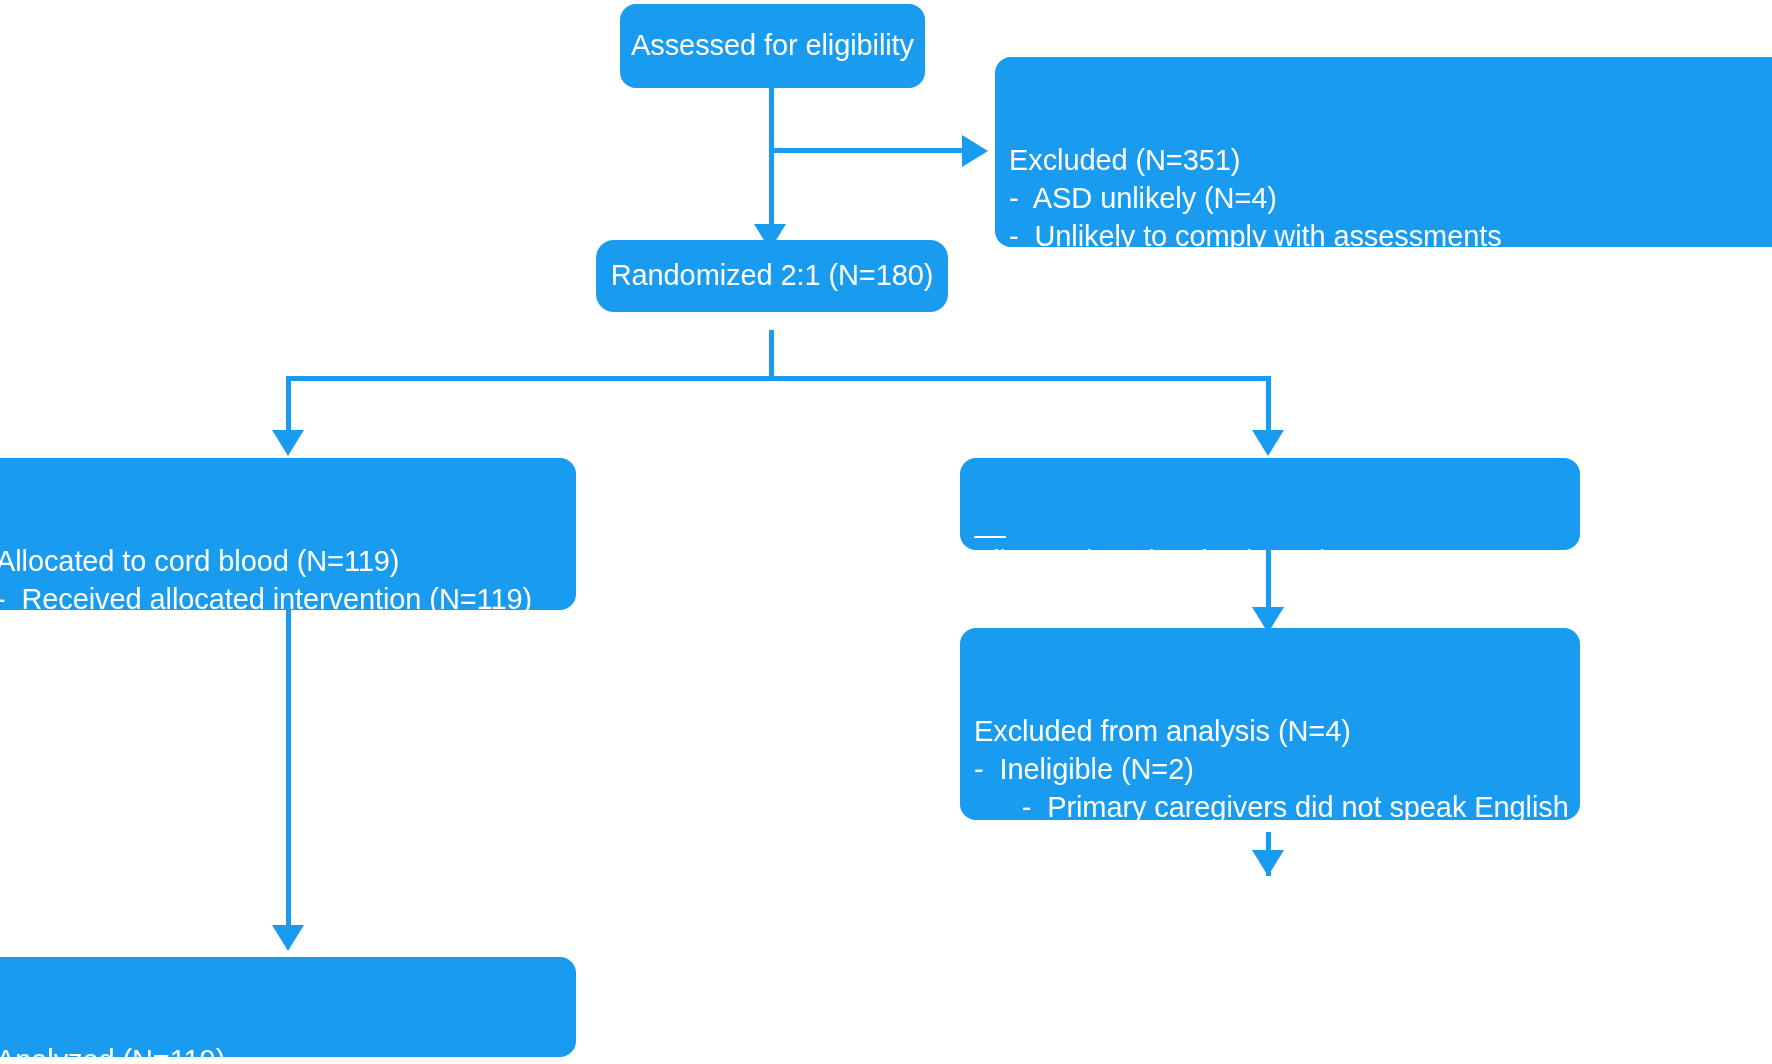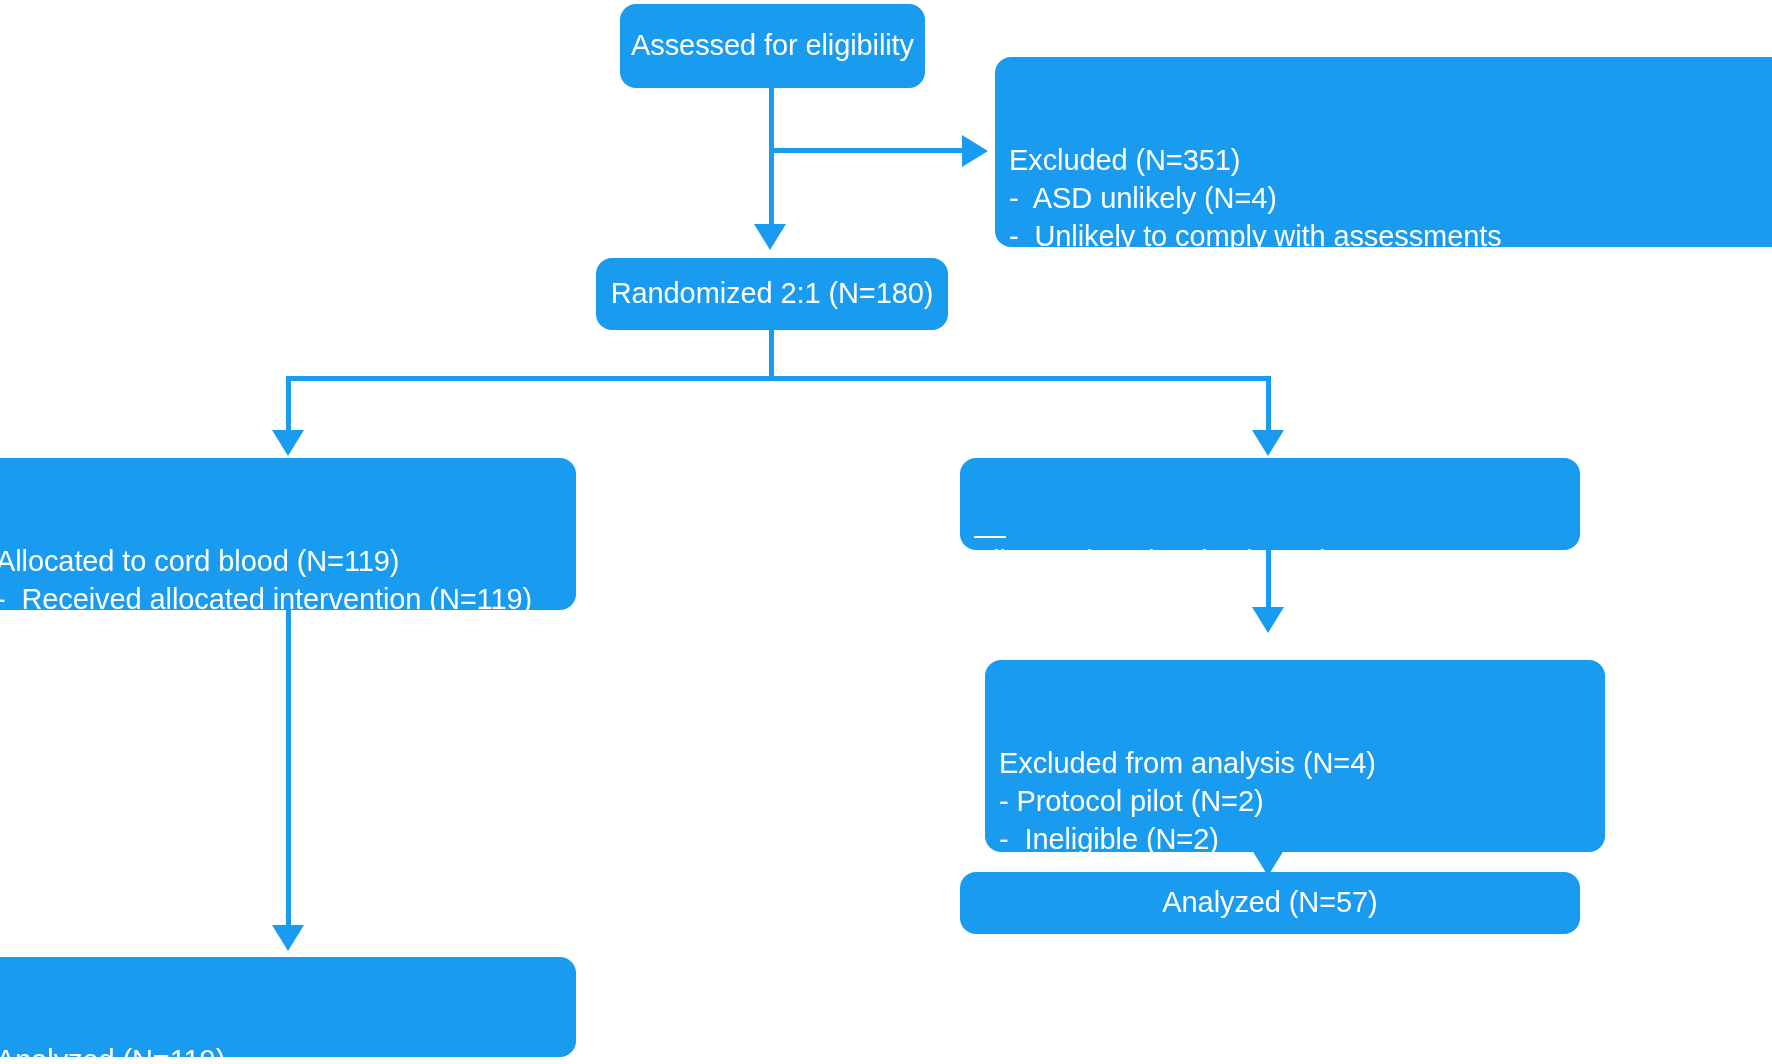--- a/index.html
+++ b/index.html
@@ -81,21 +81,21 @@
   <div class="vline" style="left:769px; top:88px; height:140px;"></div>
   <div class="arrow-down" style="left:754px; top:224px;"></div>
 
   <div class="hline" style="left:769px; top:148px; width:195px;"></div>
   <div class="arrow-right" style="left:962px; top:135px;"></div>
 
   <div class="box" style="left:995px; top:57px; width:800px; height:190px;">
     <span class="lines"><span class="ln">Excluded (N=351)</span><span class="ln">-  ASD unlikely (N=4)</span><span class="ln">-  Unlikely to comply with assessments</span><span class="ln">   (N=169)</span><span class="ln">-  Other reasons (N=178)</span></span>
   </div>
 
-  <div class="box center" style="left:596px; top:258px; width:352px; height:72px;">
+  <div class="box center" style="left:596px; top:240px; width:352px; height:72px;border-radius:18px;">
     <span class="lines"><span class="ln">Randomized 2:1 (N=180)</span></span>
   </div>
 
   <div class="vline" style="left:769px; top:330px; height:48px;"></div>
   <div class="hline" style="left:286px; top:376px; width:985px;"></div>
 
   <div class="vline" style="left:286px; top:376px; height:60px;"></div>
   <div class="arrow-down" style="left:272px; top:430px;"></div>
 
   <div class="vline" style="left:1266px; top:376px; height:60px;"></div>
@@ -112,24 +112,21 @@
     <span class="lines"><span class="ln">Analyzed (N=119)</span></span>
   </div>
 
   <div class="box" style="left:960px; top:458px; width:620px; height:92px;text-decoration:underline;">
     <span class="lines"><span class="ln">Allocated to placebo (N=61)</span><span class="ln">- Received allocated intervention (N=61)</span></span>
   </div>
 
   <div class="vline" style="left:1266px; top:550px; height:62px;"></div>
   <div class="arrow-down" style="left:1252px; top:607px;"></div>
 
-  <div class="box" style="left:960px; top:660px; width:620px; height:192px;margin-left:25px;">
-    <span class="lines"><span class="ln">Excluded from analysis (N=4)</span><span class="ln">- Protocol pilot (N=2)</span><span class="ln">-  Ineligible (N=2)</span><span class="ln">      -  Primary caregivers did not speak English</span><span class="ln">         (N=1)</span></span>
+  <div class="box" style="left:960px; top:628px; width:620px; height:192px;">
+    <span class="lines"><span class="ln">Excluded from analysis (N=4)</span><span class="ln">-  Ineligible (N=2)</span><span class="ln">      -  Primary caregivers did not speak English</span><span class="ln">         (N=1)</span></span>
   </div>
 
   <div class="vline" style="left:1266px; top:832px; height:44px;"></div>
   <div class="arrow-down" style="left:1252px; top:850px;"></div>
 
-  <div class="box center" style="left:960px; top:872px; width:620px; height:62px;">
-    <span class="lines"><span class="ln">Analyzed (N=57)</span></span>
-  </div>
 
 </div>
 
 </body></html>

